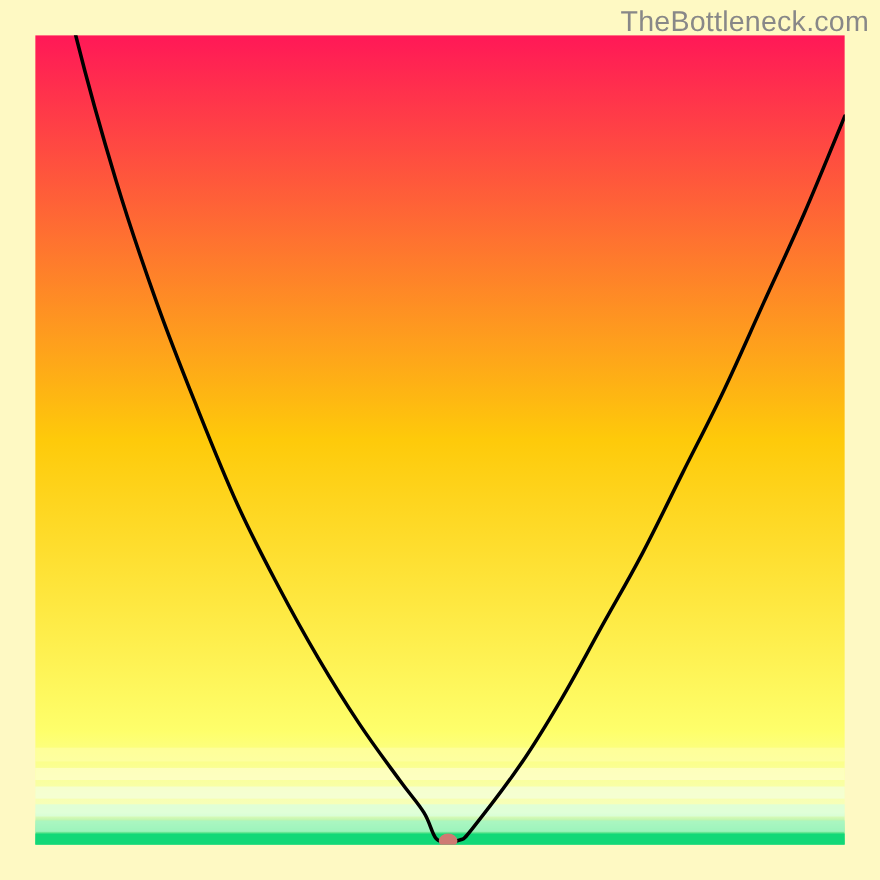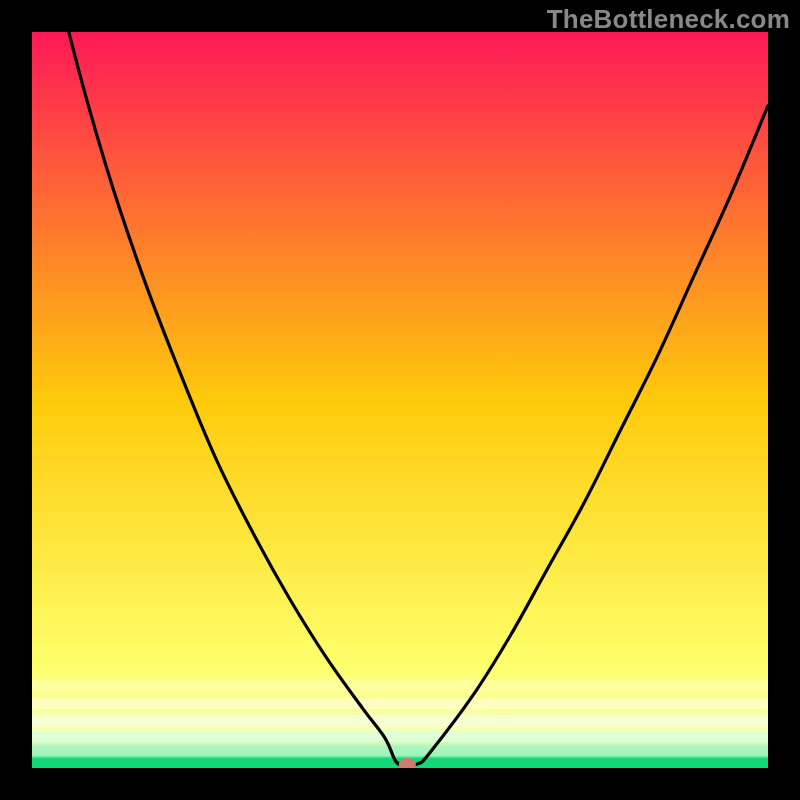--- a/index.html
+++ b/index.html
@@ -7,22 +7,21 @@
     padding: 0;
     width: 800px;
     height: 800px;
     overflow: hidden;
     font-family: Arial, Helvetica, sans-serif;
   }
   #stage {
     position: relative;
     width: 800px;
     height: 800px;
-    background: #000000;
-    font-weight: bold;
+    background: #fef9c3;
   }
   #attribution {
     position: absolute;
     top: 4px;
     right: 10px;
     color: #888;
     font-size: 26px;
     letter-spacing: 0.2px;
     z-index: 10;
     user-select: none;

